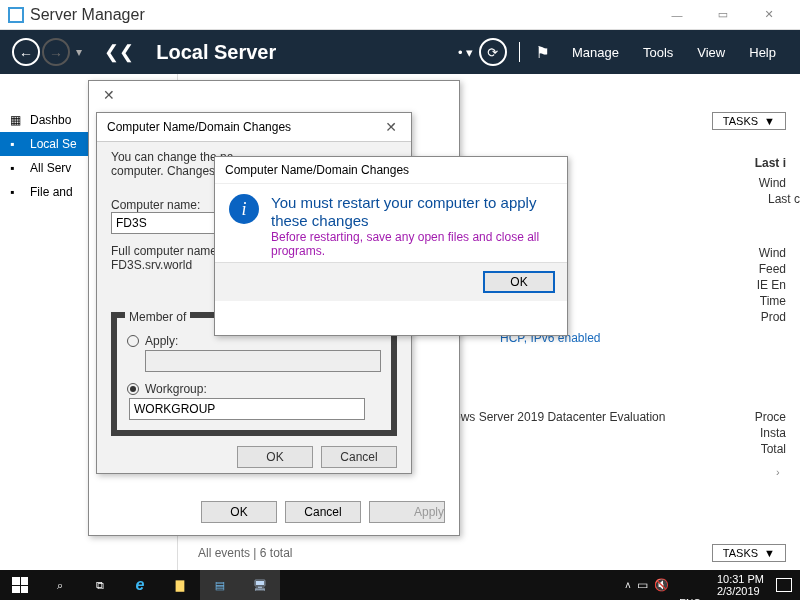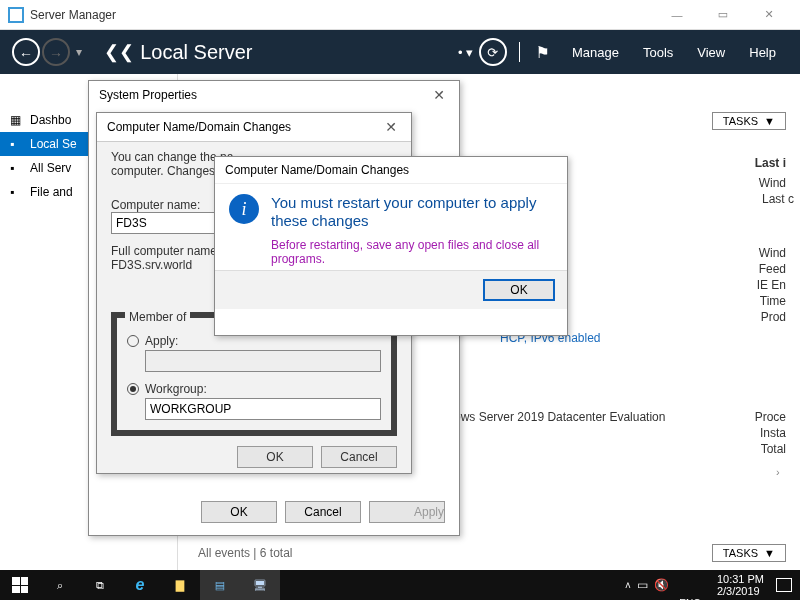--- a/index.html
+++ b/index.html
@@ -2,32 +2,32 @@
 <html><head>
 <meta charset="utf-8">
 <style>
 * { box-sizing: border-box; margin: 0; padding: 0; font-family: "Segoe UI", sans-serif; }
 body { width: 800px; height: 600px; overflow: hidden; background: #fff; position: relative; }
 
 
 .titlebar { height: 30px; background: #fff; display: flex; align-items: center; padding: 0 8px; border-bottom: 1px solid #ddd; }
 .titlebar .app-icon { width: 16px; height: 16px; background: #3b99d8; display: inline-block; margin-right: 6px; position: relative; }
 .titlebar .app-icon::after { content: ""; position: absolute; top: 2px; left: 2px; right: 2px; bottom: 2px; background: #fff; }
-.titlebar .title { font-size: 12px; color: #333; }
+.titlebar .title { font-size: 16px; color: #333; }
 .titlebar .win-controls { margin-left: auto; display: flex; }
 .titlebar .win-btn { width: 46px; height: 30px; display: flex; align-items: center; justify-content: center; font-size: 11px; color: #888; }
 
 
 .header { height: 44px; background: #1a2b3c; color: #fff; display: flex; align-items: center; padding: 0 12px; font-size: 13px; }
 .nav-circle { width: 28px; height: 28px; border: 2px solid #999; border-radius: 50%; display: flex; align-items: center; justify-content: center; margin-right: 2px; font-size: 14px; }
 .nav-circle.active { border-color: #fff; color: #fff; }
 .nav-circle.dim { color: #666; border-color: #555; }
 .header .sep { width: 18px; }
 .header .chev { font-size: 12px; margin: 0 4px; color: #aaa; }
-.header .crumb-title { font-size: 20px; font-weight: 400; margin-left: 6px; }
+.header .crumb-title { font-size: 20px; font-weight: 700; margin-left: 22px; }
 .header .spacer { flex: 1; }
 .header .hbtn { padding: 0 12px; font-size: 13px; display: flex; align-items: center; gap: 4px; }
 .hdr-icon { width: 28px; height: 28px; border: 2px solid #fff; border-radius: 50%; display: flex; align-items: center; justify-content: center; font-size: 13px; margin: 0 6px; }
 .flag-icon { font-size: 16px; margin: 0 10px; }
 .vbar { width: 1px; height: 20px; background: #fff; margin: 0 6px; }
 
 
 .mainbody { display: flex; height: 496px; }
 .sidebar { width: 178px; background: #fff; border-right: 1px solid #ddd; padding-top: 34px; font-size: 12px; }
 .sidebar .item { padding: 5px 10px; display: flex; align-items: center; gap: 6px; }
@@ -62,21 +62,21 @@
 .groupbox .gtitle { position: absolute; top: -8px; left: 8px; background: #f2f2f2; padding: 0 4px; font-size: 12px; }
 .radio-row { display: flex; align-items: center; gap: 6px; margin: 6px 0 2px; }
 .radio { width: 12px; height: 12px; border: 1px solid #555; border-radius: 50%; display: inline-flex; align-items: center; justify-content: center; }
 .radio.checked::after { content: ""; width: 6px; height: 6px; background: #333; border-radius: 50%; }
 
 
 .dlg3 { left: 214px; top: 156px; width: 354px; height: 180px; background: #fff; }
 .dlg3 .dlg-title { border-bottom: 1px solid #eee; }
 .dlg3 .bodyrow { display: flex; padding: 10px 14px 4px; gap: 12px; }
 .info-circle { width: 30px; height: 30px; background: #0a63c2; border-radius: 50%; color: #fff; font-style: italic; font-family: Georgia, serif; font-size: 18px; display: flex; align-items: center; justify-content: center; flex-shrink: 0; }
-.dlg3 .msg1 { color: #0a4e9b; font-size: 15px; line-height: 1.2; margin-bottom: 8px; }
+.dlg3 .msg1 { color: #0a4e9b; font-size: 15px; line-height: 1.2; }
 .dlg3 .msg2 { font-size: 12px; color: #a21caf; }
 .dlg3 .footer { background: #f2f2f2; padding: 8px 12px; display: flex; justify-content: flex-end; border-top: 1px solid #ddd; }
 .okbtn { border: 2px solid #0a63c2; background: #e6e6e6; padding: 2px 0; width: 72px; text-align: center; font-size: 12px; }
 
 
 .taskbar { position: absolute; left: 0; right: 0; bottom: 0; height: 30px; background: #111; display: flex; align-items: center; color: #fff; font-size: 11px; }
 .taskbar .tb { width: 40px; height: 30px; display: flex; align-items: center; justify-content: center; }
 .taskbar .tb.active { background: #333; }
 .taskbar .spacer { flex: 1; }
 .taskbar .tray { display: flex; align-items: center; gap: 6px; padding: 0 8px; }
@@ -147,21 +147,21 @@
   </div>
 
   <div class="content">
     <div class="tasks-btn top">
         <span>TASKS</span>
         <span>▼</span>
       </div>
 
     <div class="prop-row" style="top:82px;right:14px;font-weight:bold;">Last i</div>
     <div class="prop-row" style="top:102px;right:14px;">Wind</div>
-    <div class="prop-row" style="top:118px;right:6px;">Last c</div>
+    <div class="prop-row" style="top:118px;right:0;">Last c</div>
     <div class="prop-row" style="top:172px;right:14px;">Wind</div>
     <div class="prop-row" style="top:188px;right:14px;">Feed</div>
     <div class="prop-row" style="top:204px;right:14px;">IE En</div>
     <div class="prop-row" style="top:220px;right:14px;">Time</div>
     <div class="prop-row" style="top:236px;right:14px;">Prod</div>
     <div class="prop-row" style="top:336px;right:14px;">Proce</div>
     <div class="prop-row" style="top:352px;right:14px;">Insta</div>
     <div class="prop-row" style="top:368px;right:14px;">Total</div>
 
     <div class="prop-row link" style="top:257px;left:322px;">HCP, IPv6 enabled</div>
@@ -171,21 +171,20 @@
     <div class="events-line">All events | 6 total</div>
     <div class="tasks-btn bot">
         <span>TASKS</span>
         <span>▼</span>
       </div>
   </div>
 </div>
 
 <div class="dlg dlg1">
   <div class="dlg-title">
-    <span class="t">System Properties</span>
     <span class="x">✕</span>
   </div>
   <div style="position:absolute;bottom:8px;left:0;right:0;">
     <div class="btnrow">
       <div class="winbtn">OK</div>
       <div class="winbtn">Cancel</div>
       <div class="winbtn disabled">Apply</div>
     </div>
   </div>
 </div>
@@ -207,21 +206,21 @@
       <span class="gtitle">Member of</span>
       <div class="radio-row">
         <span class="radio"></span>
         <span>Apply:</span>
       </div>
       <input class="txtinput" disabled="" style="background: rgb(238, 238, 238); margin-left: 18px; width: calc(100% - 18px);">
       <div class="radio-row" style="margin-top:10px;">
         <span class="radio checked"></span>
         <span>Workgroup:</span>
       </div>
-      <input class="txtinput" style="margin-left: 18px; width: calc(100% - 18px);" value="WORKGROUP">
+      <input class="txtinput" style="margin-left: 2px; width: calc(100% - 18px);" value="WORKGROUP">
     </div>
     <div class="btnrow" style="margin-top:10px;padding:0;">
       <div class="winbtn">OK</div>
       <div class="winbtn">Cancel</div>
     </div>
   </div>
 </div>
 
 <div class="dlg dlg3">
   <div class="dlg-title">

